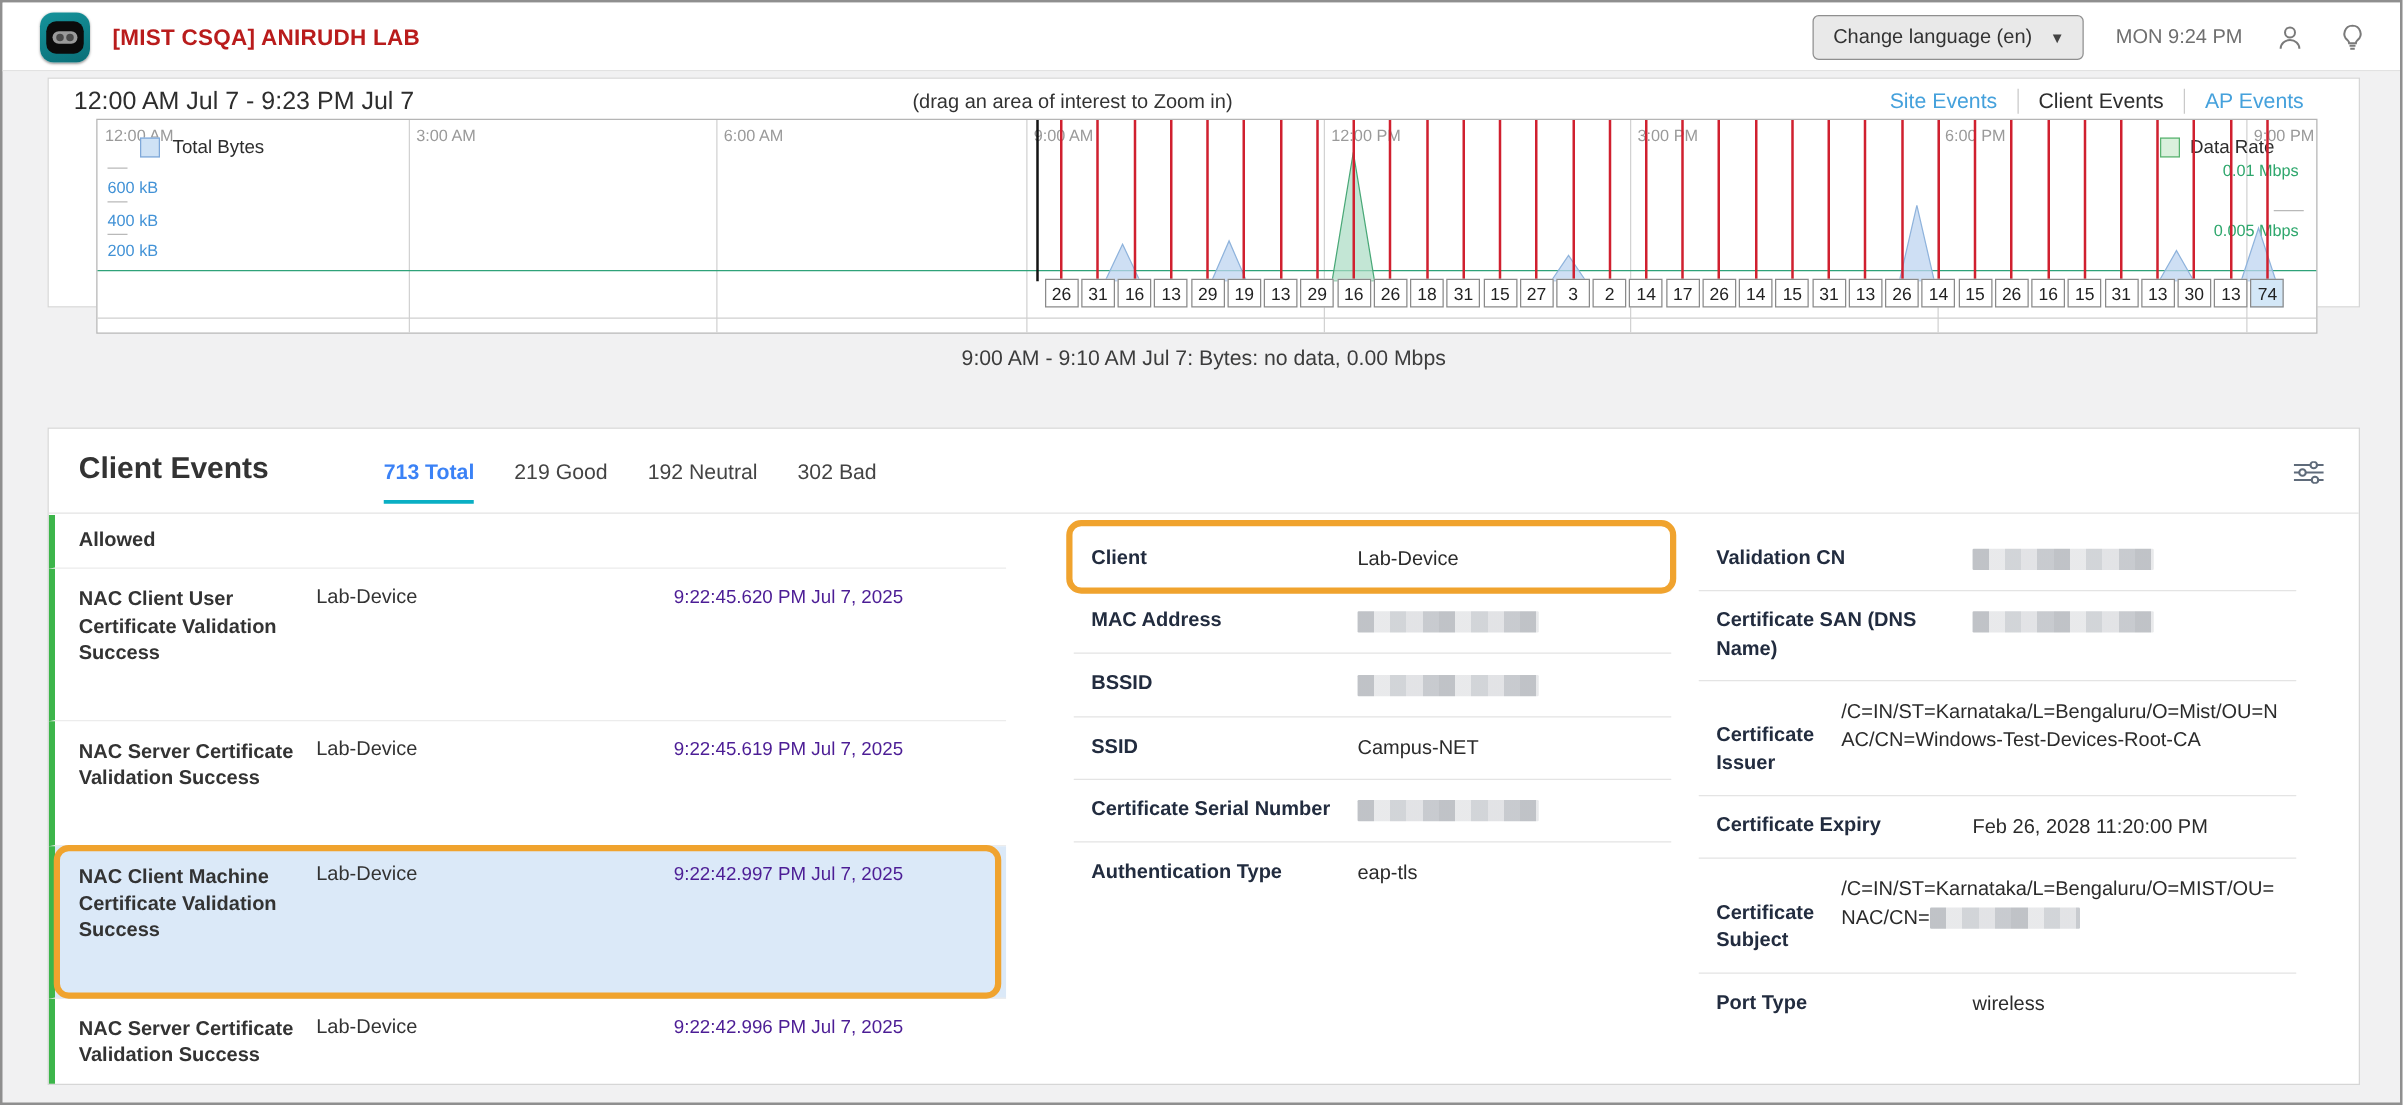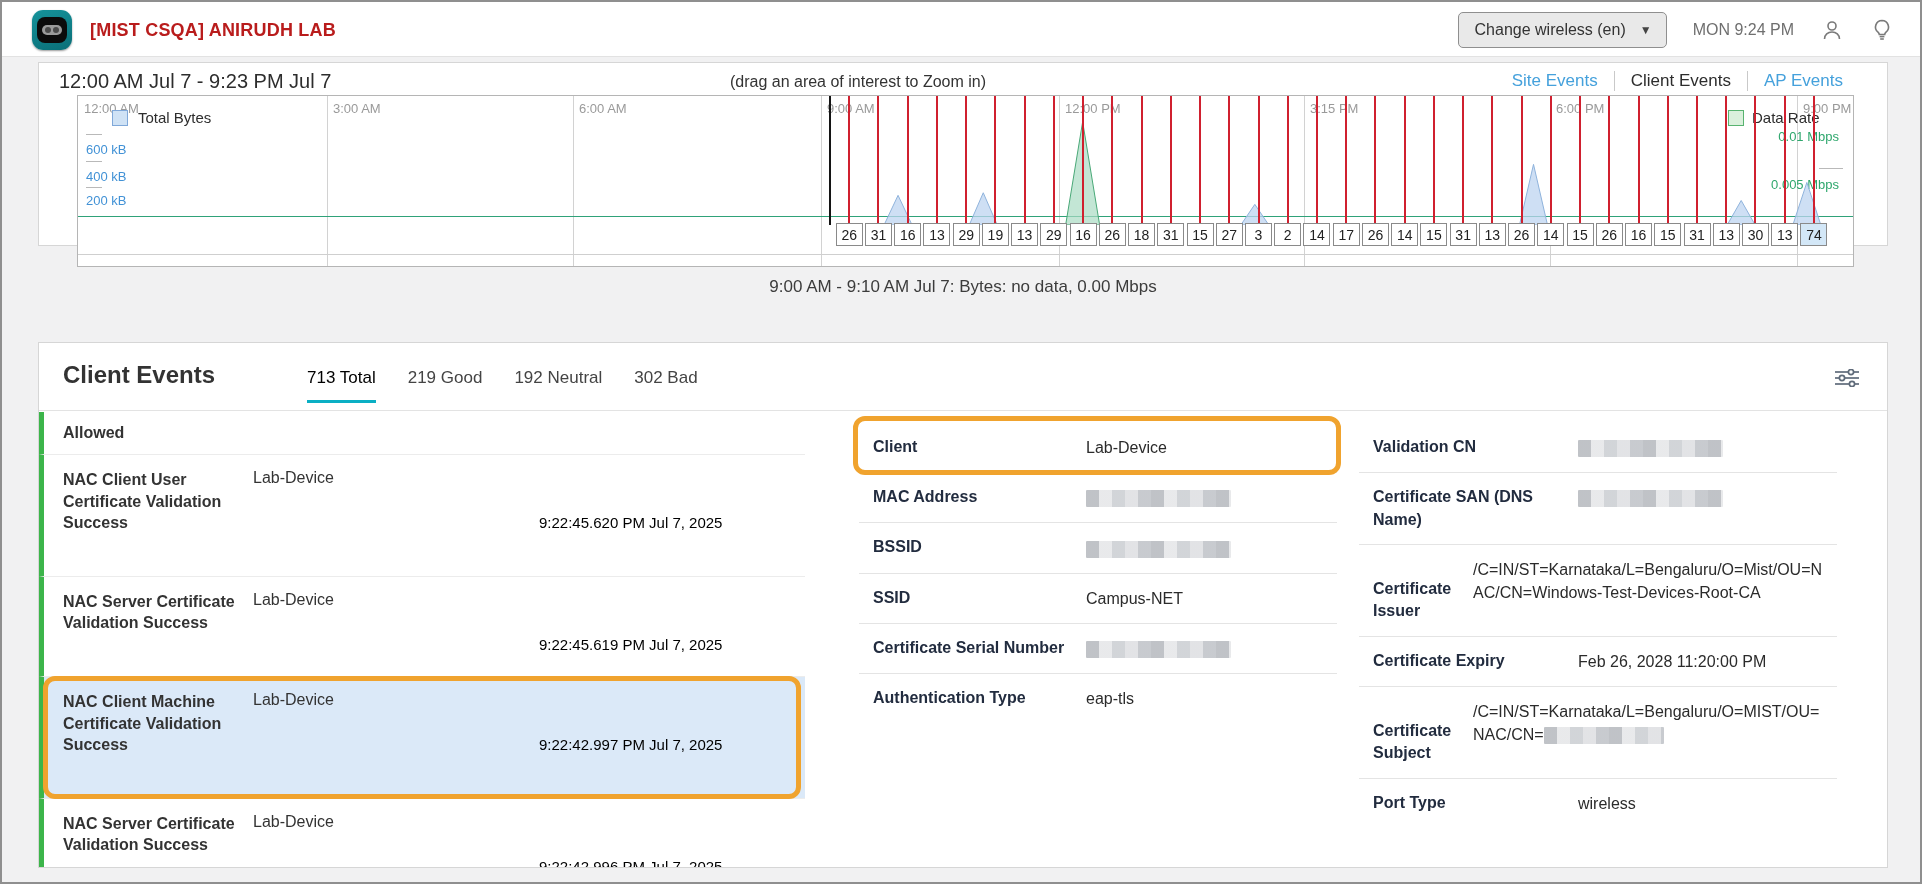--- a/index.html
+++ b/index.html
@@ -56,31 +56,31 @@
   .cbox { position:absolute; top:127px; width:27px; height:23px; background:#fff; border:1px solid #8a8a8a;
           font-size:14px; color:#222; display:flex; align-items:center; justify-content:center; cursor:pointer; }
   .cbox.sel { background:#d3e7f7; }
   .tl-status { position:absolute; left:0; top:214px; width:100%; text-align:center; font-size:17px; color:#3c3c3c; }
 
   
   .ce-head { position:relative; height:68px; border-bottom:1px solid #e3e3e3; }
   .ce-title { position:absolute; left:24px; top:18px; font-size:24px; font-weight:bold; color:#333; }
   .ce-tabs { position:absolute; left:268px; top:25px; display:flex; gap:32px; font-size:17px; color:#444; }
   .ce-tab { padding-bottom:12px; cursor:pointer; white-space:nowrap; }
-  .ce-tab.active { font-weight:normal; color:#000000; border-bottom:3px solid #0aafc4; cursor:default; }
+  .ce-tab.active { font-weight:bold; color:#3b82f6; border-bottom:3px solid #0aafc4; cursor:default; }
   .filter-ic { position:absolute; right:28px; top:26px; width:24px; height:18px; color:#5f6b7a; cursor:pointer; }
 
   .ev-list { position:absolute; left:0; top:69px; width:766px; bottom:0; overflow:hidden; }
   .ev-group { border-left:5px solid #3cb54a; border-bottom:1px solid #ececec; padding:12px 16px 12px 19px;
               font-size:16px; font-weight:bold; color:#333; }
   .ev-row { position:relative; display:grid; grid-template-columns:190px 286px auto; border-left:5px solid #3cb54a;
             border-bottom:1px solid #ececec; padding:14px 16px 14px 19px; cursor:pointer; }
   .ev-name { font-size:16px; font-weight:bold; color:#333; line-height:1.35; padding-bottom:28px; }
   .ev-client { font-size:16px; color:#333; }
-  .ev-time { font-size:15px; color:#000000;margin-top:45px; }
+  .ev-time { font-size:15px; color:#4c1d95; }
   .ev-row.sel { background:#dbe9f8; }
   .ev-row.sel::after { content:''; position:absolute; inset:-1px 4px -1px -1px; border:5px solid #f0a32e; border-radius:12px; pointer-events:none; }
 
   .det-col { position:absolute; top:80px; width:478px; }
   .det-mid { left:820px; } .det-rt { left:1320px; }
   .det-row { position:relative; display:flex; border-bottom:1px solid #e4e4e4; padding:13px 8px 13px 14px; align-items:flex-start; }
   .det-row:last-child { border-bottom:none; }
   .det-label { font-size:16px; font-weight:bold; color:#222c3f; line-height:1.4; flex:0 0 213px; padding-right:10px; }
   .det-rt .det-label { flex-basis:205px; }
   .det-row.narrow .det-label { flex-basis:100px;margin-top:20px; }
@@ -101,21 +101,21 @@
       <div class="face">
         <div class="eyes">
             <i class="l"></i>
             <i class="r"></i>
           </div>
       </div>
     </div>
     <div class="org-title">[MIST CSQA] ANIRUDH LAB</div>
     <div class="hdr-right">
       <button class="lang-btn">
-        <span>Change wireless (en)</span>
+        <span>Change language (en)</span>
         <span class="caret">▼</span>
       </button>
       <span class="clock">MON 9:24 PM</span>
       <svg class="hicon" viewBox="0 0 24 24" fill="none" stroke="currentColor" stroke-width="1.6">
         <circle cx="12" cy="8" r="4"></circle>
           <path d="M4.5 21c0-4.1 3.4-7 7.5-7s7.5 2.9 7.5 7"></path>
       </svg>
       <svg class="hicon" viewBox="0 0 24 24" fill="none" stroke="currentColor" stroke-width="1.6">
         <path d="M12 2.5a6.5 6.5 0 0 0-4 11.6c.9.8 1.3 1.6 1.3 2.4h5.4c0-.8.4-1.6 1.3-2.4A6.5 6.5 0 0 0 12 2.5z"></path>
         <line x1="9.6" y1="18.6" x2="14.4" y2="18.6"></line>
@@ -140,21 +140,21 @@
         <div class="xlab" style="left: 6px;">12:00 AM</div>
         <div class="gline" style="left: 249px;"></div>
         <div class="xlab" style="left: 255px;">3:00 AM</div>
         <div class="gline" style="left: 495px;"></div>
         <div class="xlab" style="left: 501px;">6:00 AM</div>
         <div class="gline" style="left: 743px;"></div>
         <div class="xlab" style="left: 749px;">9:00 AM</div>
         <div class="gline" style="left: 981px;"></div>
         <div class="xlab" style="left: 987px;">12:00 PM</div>
         <div class="gline" style="left: 1226px;"></div>
-        <div class="xlab" style="left: 1232px;">3:15 PM</div>
+        <div class="xlab" style="left: 1232px;">3:00 PM</div>
         <div class="gline" style="left: 1472px;"></div>
         <div class="xlab" style="left: 1478px;">6:00 PM</div>
         <div class="gline" style="left: 1719px;"></div>
         <div class="xlab" style="left: 1725px;">9:00 PM</div>
         <div class="hline-axis"></div>
         <div class="hline-rate"></div>
         <div class="ytick" style="top: 38px;"></div>
         <div class="ylab" style="top: 46px;">600 kB</div>
         <div class="ytick" style="top: 65px;"></div>
         <div class="ylab" style="top: 73px;">400 kB</div>

